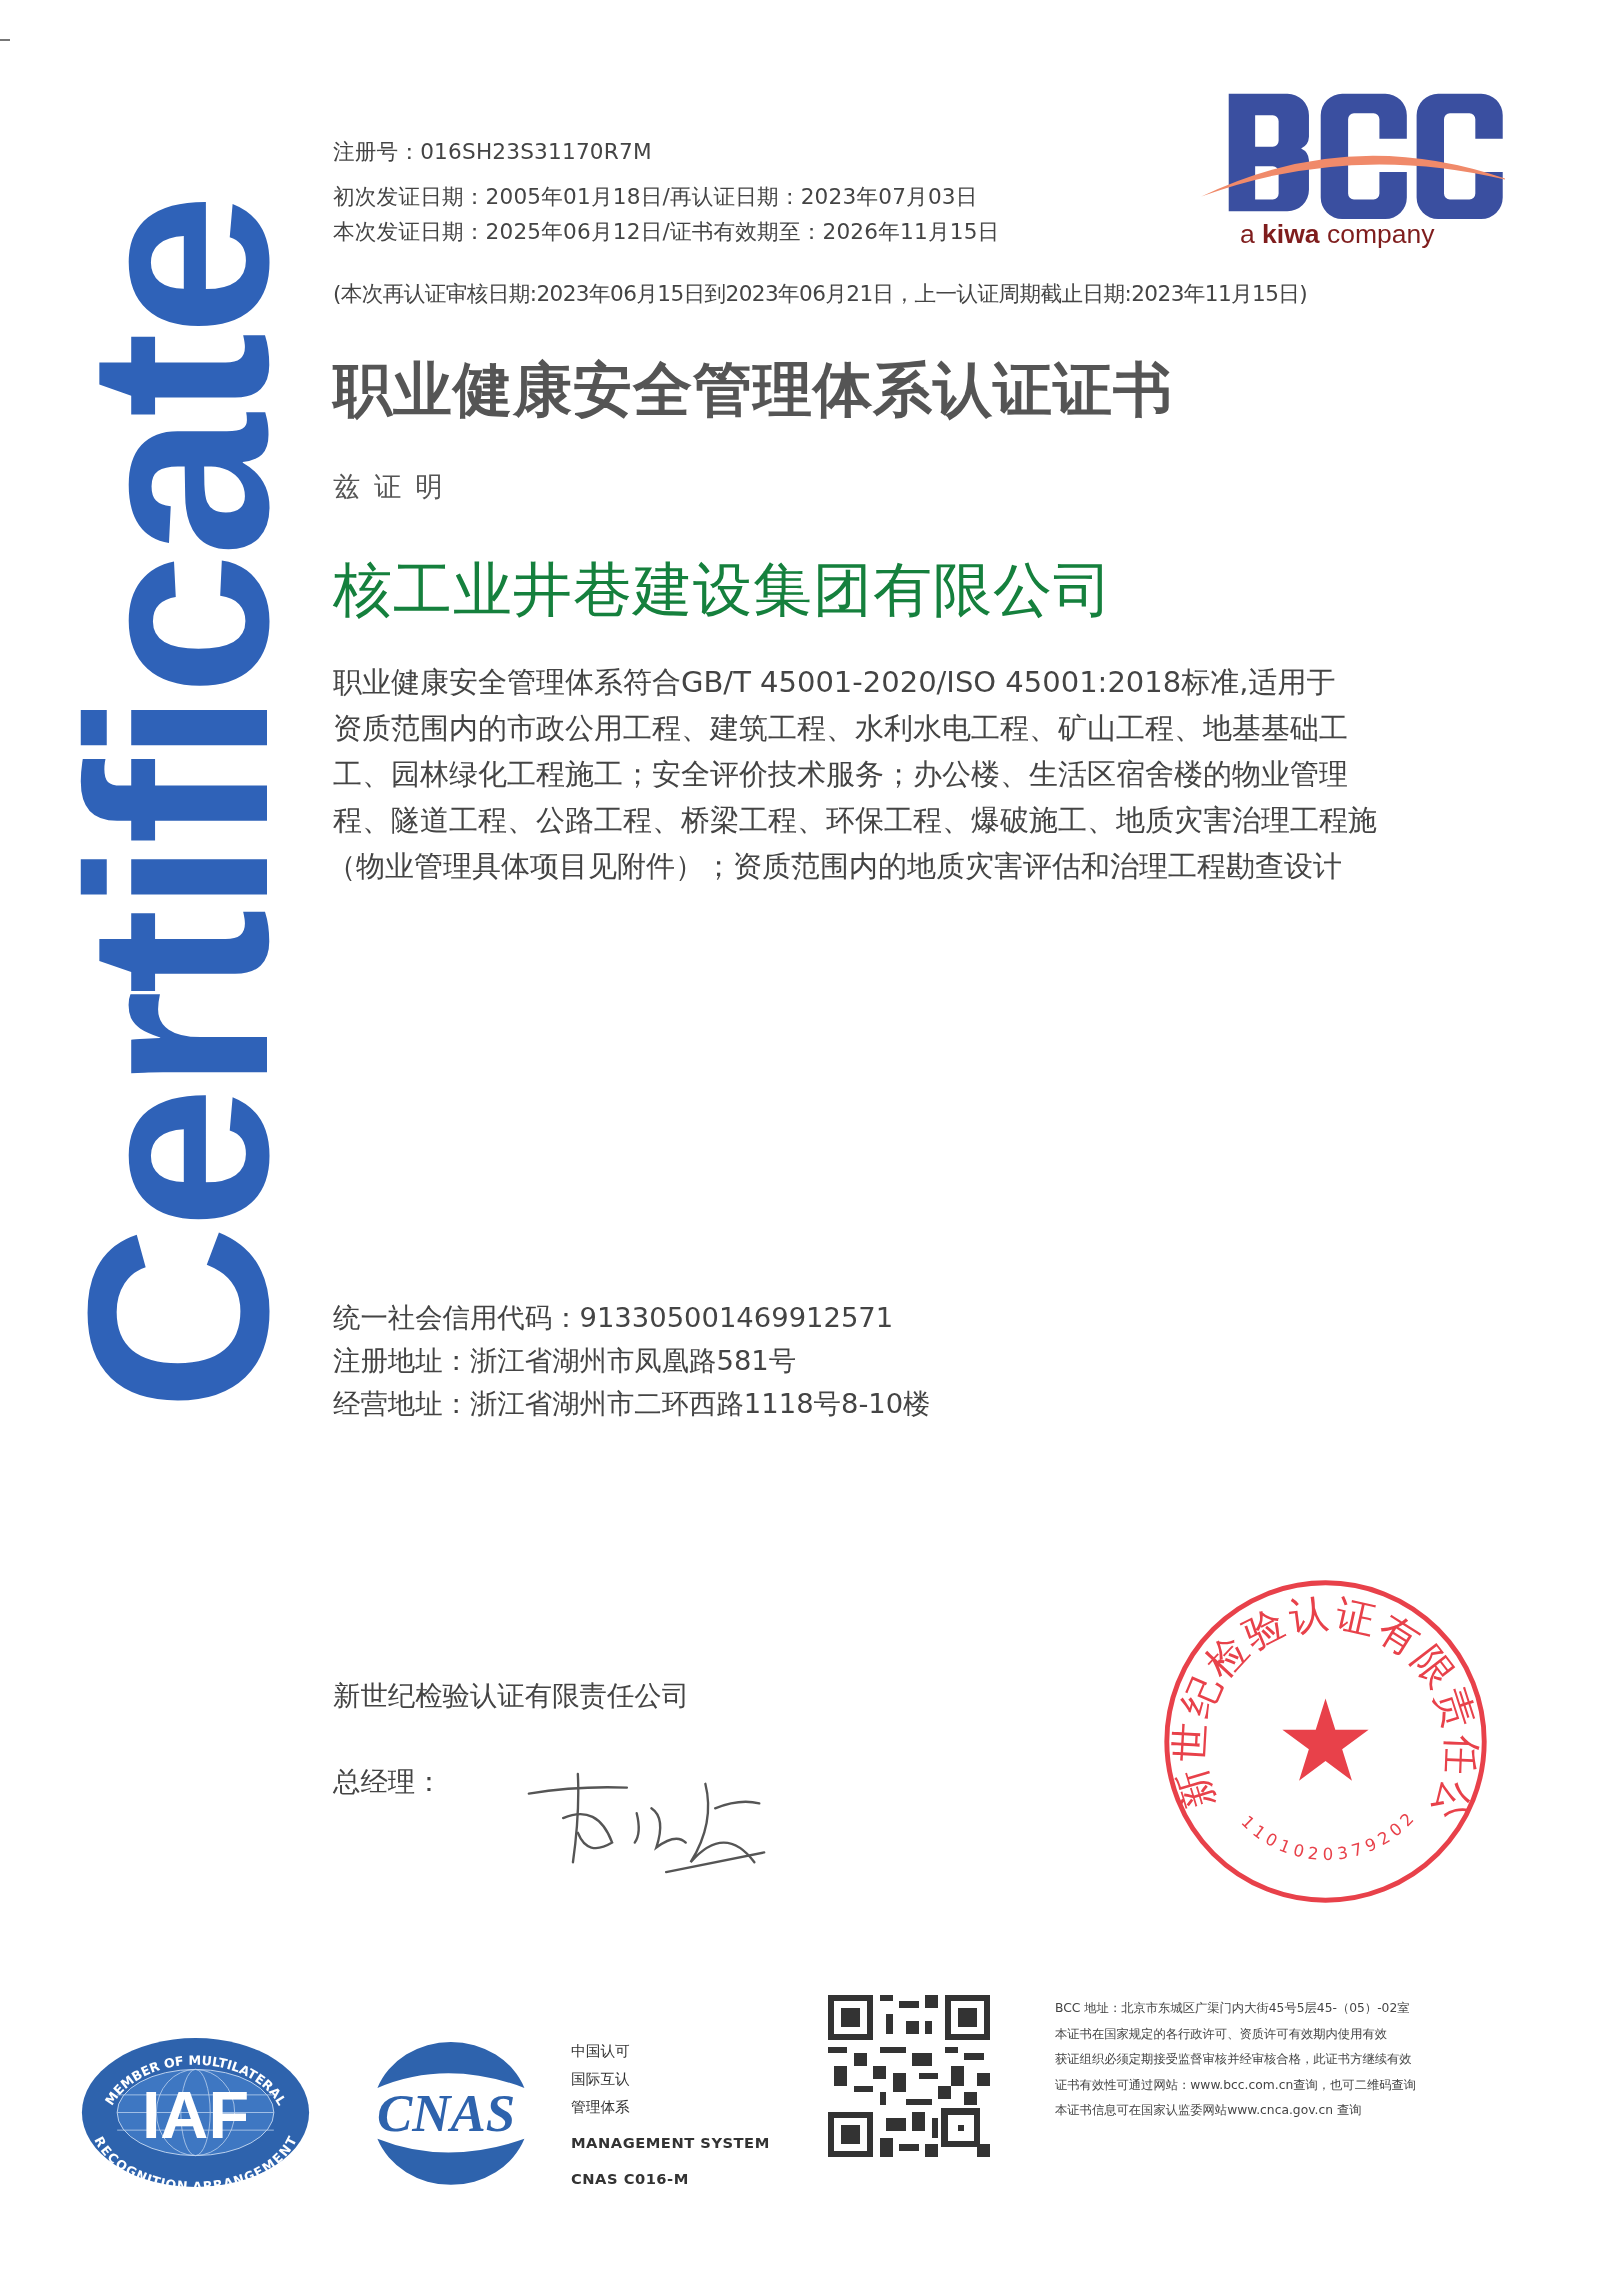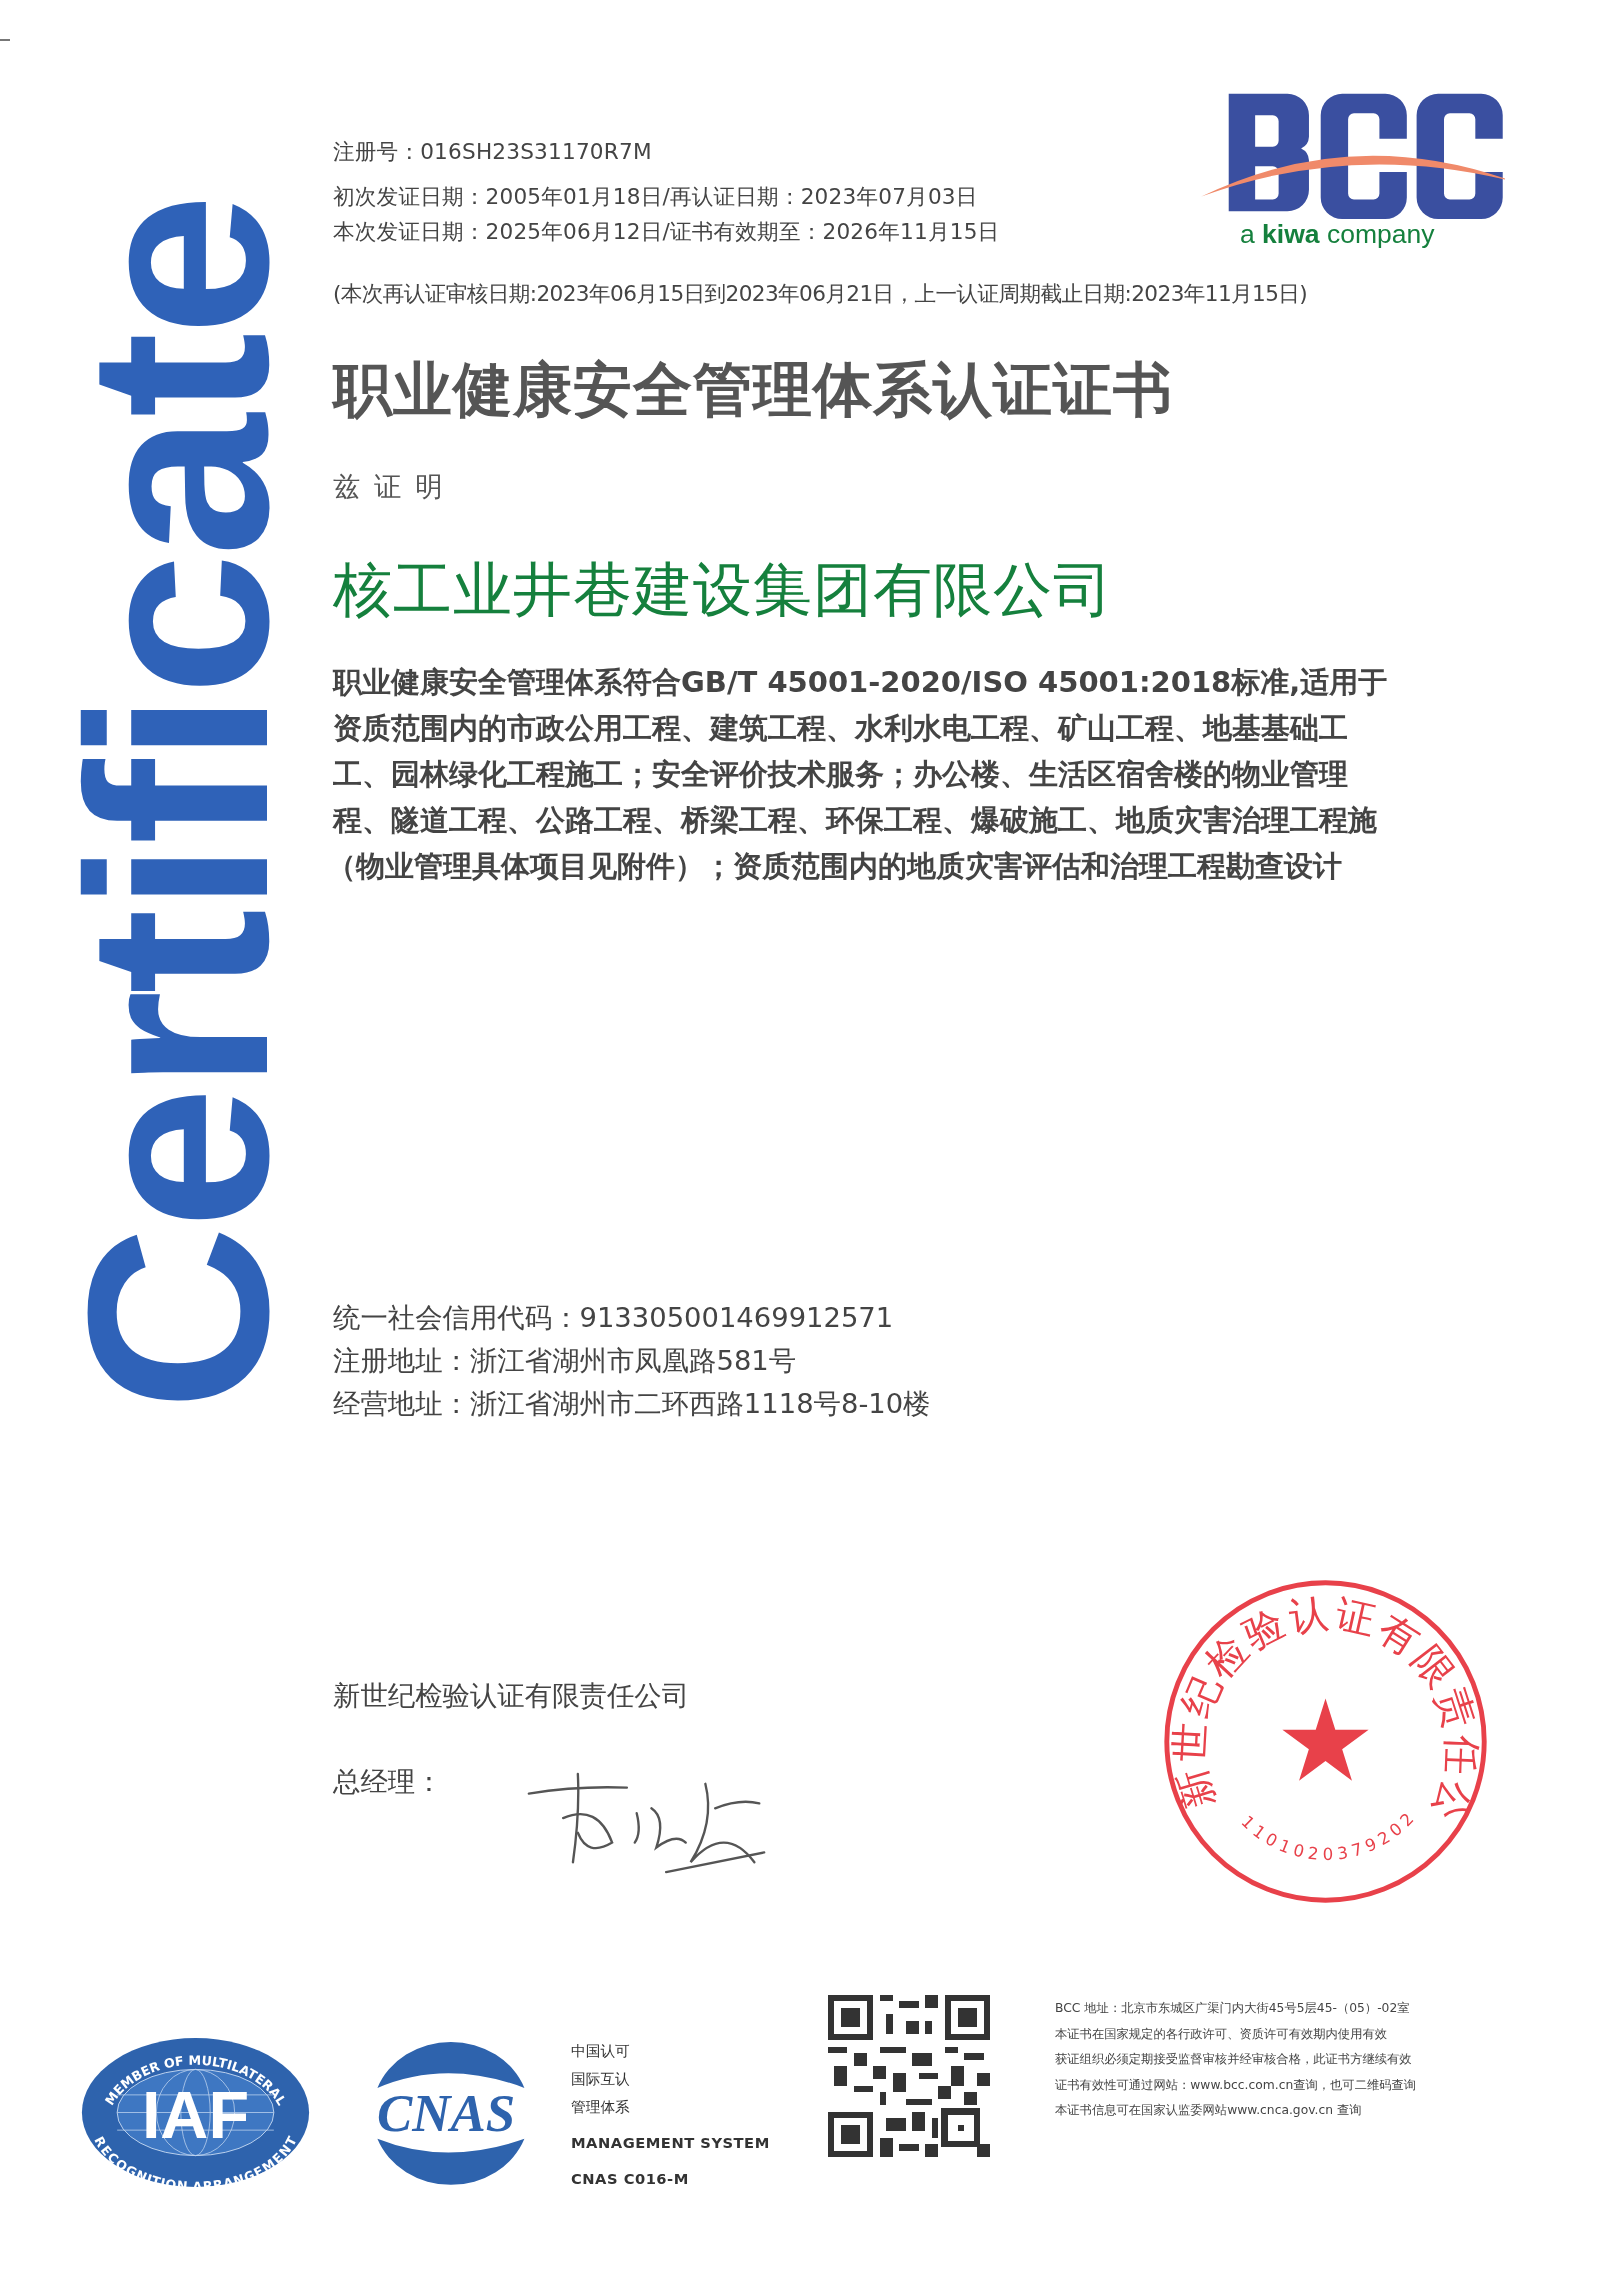--- a/index.html
+++ b/index.html
@@ -15,30 +15,30 @@
     .corner-mark { left: 0; top: 39px; width: 9.8px; height: 2px; background: #777; }
 
     .meta { left: 333px; font-size: 21.6px; color: #444; white-space: nowrap; letter-spacing: 0.2px; }
     .meta.m0 { top: 137px; }
     .meta.m1 { top: 182px; }
     .meta.m2 { top: 217px; }
     .meta.m3 { top: 279px; font-size: 21.6px; letter-spacing: -0.6px; }
 
     .logo { left: 1201px; top: 84px; width: 304px; height: 176px; }
     .logo-letters { position: absolute; left: 0; top: 0; width: 304px; height: 137px; }
-    .kiwa { position: absolute; left: 39px; top: 135px; font-size: 26.5px; color: #15803d;
+    .kiwa { position: absolute; left: 39px; top: 135px; font-size: 26.5px; color: #7f1d1d;
             font-family: "Liberation Sans", sans-serif; white-space: nowrap; }
     .kiwa b { font-weight: bold; }
 
     .title { left: 333px; top: 351px; font-size: 59px; color: #555; letter-spacing: 1px; white-space: nowrap; font-weight: bold; }
     .hereby { left: 333px; top: 469px; font-size: 27.4px; color: #555; letter-spacing: 13.7px; white-space: nowrap; }
     .company { left: 333px; top: 551px; font-size: 59px; color: #15803d; letter-spacing: 1px; white-space: nowrap; }
 
     .scope { left: 333px; top: 659px; width: 1206px; font-size: 29px; color: #444; line-height: 46px; }
-    .scope div { white-space: nowrap; font-weight: bold; }
+    .scope div { white-space: nowrap; }
 
     .ids { left: 333px; top: 1296px; font-size: 27.4px; color: #444; line-height: 43px; white-space: nowrap; }
 
     .issuer { left: 333px; top: 1678px; font-size: 27.4px; color: #444; white-space: nowrap; }
     .gm { left: 333px; top: 1764px; font-size: 27.4px; color: #444; white-space: nowrap; }
     .signature { left: 519px; top: 1764px; width: 255px; height: 118px; }
 
     .seal { left: 1157px; top: 1573px; width: 338px; height: 338px; }
 
     .iaf { left: 78px; top: 2034px; width: 235px; height: 157px; }

